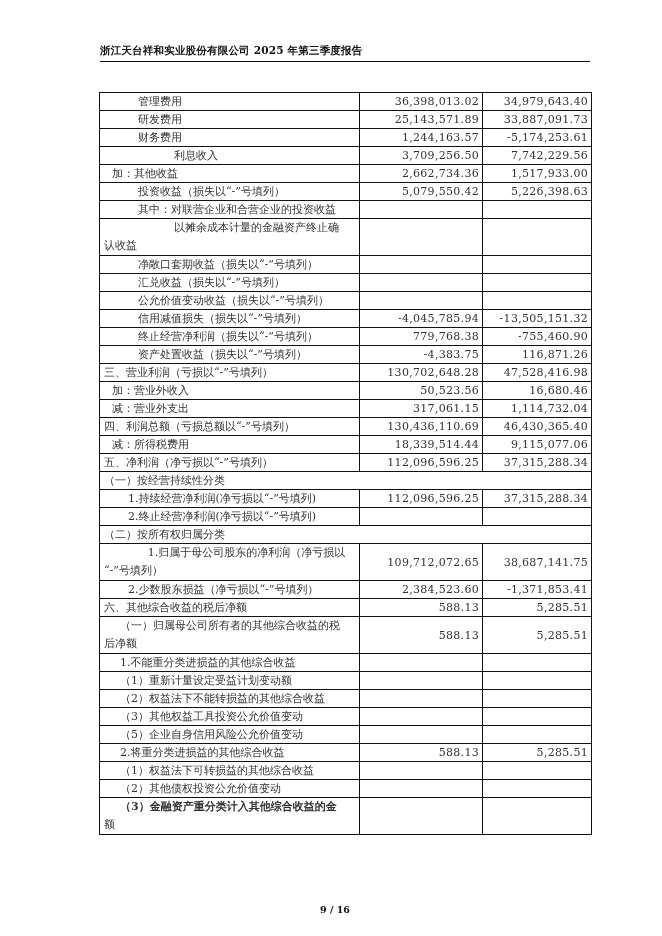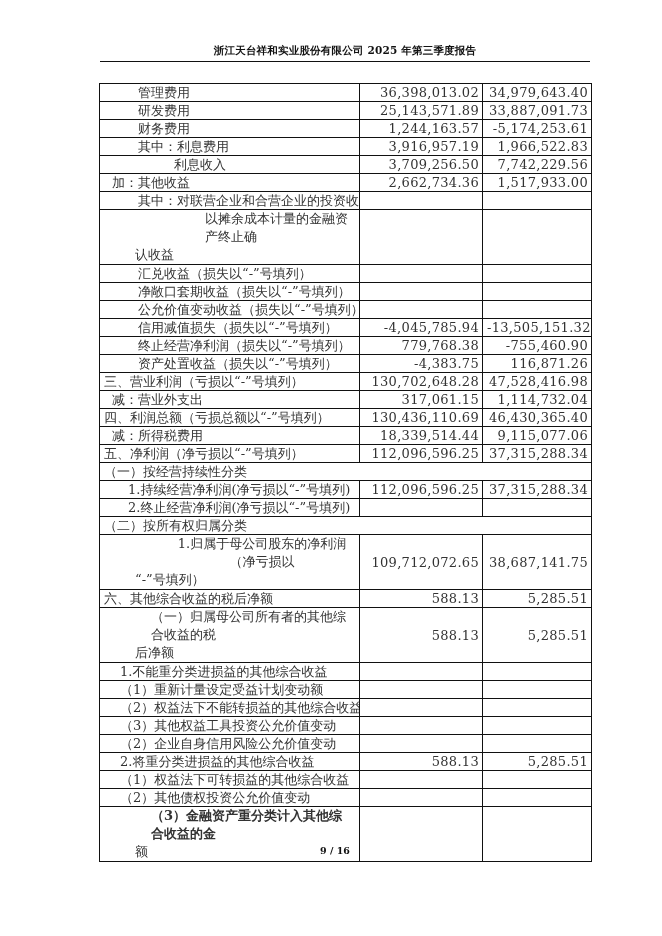--- a/index.html
+++ b/index.html
@@ -1,37 +1,37 @@
 <!DOCTYPE html>
 <html><head>
 <meta charset="utf-8">
 <style>
   html, body { margin: 0; padding: 0; background: #ffffff; }
   body { width: 662px; height: 936px; position: relative; overflow: hidden;
          font-family: "DejaVu Serif", "Liberation Serif", serif; color: #222; }
-  .page-header { position: absolute; left: 100px; top: 44px; width: 490px; text-align: center;
+  .page-header { position: absolute; left: 100px; top: 44px; width: 490px; text-align: left;
                  font-size: 10.5px; font-weight: bold; color: #111; letter-spacing: 0.2px; }
   .header-rule { position: absolute; left: 100px; top: 61px; width: 490px; height: 0;
                  border-top: 1px solid #111; }
-  table.fin { position: absolute; left: 99px; top: 83px; width: 492px; border-collapse: collapse;
-              table-layout: fixed; font-size: 13px; }
+  table.fin { position: absolute; left: 99px; top: 92px; width: 492px; border-collapse: collapse;
+              table-layout: fixed; font-size: 11px; }
   table.fin td { border: 1px solid #111; padding: 0 4px; height: 17px; line-height: 17px;
                  vertical-align: middle; white-space: nowrap; overflow: hidden; color: #333; }
   table.fin td.label { text-align: left; }
   table.fin td.num { text-align: right; padding-right: 3px; letter-spacing: 0.3px; }
   table.fin tr.tall td { height: 35px; }
   table.fin tr.tall td.label { white-space: normal; line-height: 18px; }
   .i0 { padding-left: 4px !important; }
   .i1 { padding-left: 12px !important; }
   .i2 { padding-left: 38px !important; }
   .i3 { padding-left: 74px !important; }
   .i2b { padding-left: 28px !important; }
   .i1b { padding-left: 20px !important; }
-  .wrap-first { display: block; margin-left: 31px; }
-  .footer { position: absolute; left: 280px; top: 845px; width: 110px; text-align: center;
+  .wrap-first { display: block; }
+  .footer { position: absolute; left: 280px; top: 904px; width: 110px; text-align: center;
             font-size: 9.5px; font-weight: bold; color: #111; }
 </style>
 </head>
 <body>
 
 <div class="page-header">浙江天台祥和实业股份有限公司 2025 年第三季度报告</div>
 <div class="header-rule"></div>
 
 <table class="fin">
   <colgroup>
@@ -49,54 +49,54 @@
         <td class="label i2">研发费用</td>
         <td class="num">25,143,571.89</td>
         <td class="num">33,887,091.73</td>
       </tr>
       <tr>
         <td class="label i2">财务费用</td>
         <td class="num">1,244,163.57</td>
         <td class="num">-5,174,253.61</td>
       </tr>
       <tr>
-        <td class="label i2">其中：利息费用</td>
-        <td class="num">3,916,957.19</td>
-        <td class="num">1,966,522.83</td>
-      </tr>
-      <tr>
         <td class="label i3">利息收入</td>
         <td class="num">3,709,256.50</td>
         <td class="num">7,742,229.56</td>
       </tr>
       <tr>
         <td class="label i1">加：其他收益</td>
         <td class="num">2,662,734.36</td>
         <td class="num">1,517,933.00</td>
       </tr>
       <tr>
+        <td class="label i2">投资收益（损失以“-”号填列）</td>
+        <td class="num">5,079,550.42</td>
+        <td class="num">5,226,398.63</td>
+      </tr>
+      <tr>
         <td class="label i2">其中：对联营企业和合营企业的投资收益</td>
         <td class="num"></td>
         <td class="num"></td>
       </tr>
       <tr class="tall">
         <td class="label">
           <span class="wrap-first" style="padding-left: 70px;">以摊余成本计量的金融资产终止确</span>
           <span class="wrap-first">认收益</span>
         </td>
         <td class="num"></td>
         <td class="num"></td>
       </tr>
       <tr>
+        <td class="label i2">净敞口套期收益（损失以“-”号填列）</td>
+        <td class="num"></td>
+        <td class="num"></td>
+      </tr>
+      <tr>
         <td class="label i2">汇兑收益（损失以“-”号填列）</td>
-        <td class="num"></td>
-        <td class="num"></td>
-      </tr>
-      <tr>
-        <td class="label i2">净敞口套期收益（损失以“-”号填列）</td>
         <td class="num"></td>
         <td class="num"></td>
       </tr>
       <tr>
         <td class="label i2">公允价值变动收益（损失以“-”号填列）</td>
         <td class="num"></td>
         <td class="num"></td>
       </tr>
       <tr>
         <td class="label i2">信用减值损失（损失以“-”号填列）</td>
@@ -112,20 +112,25 @@
         <td class="label i2">资产处置收益（损失以“-”号填列）</td>
         <td class="num">-4,383.75</td>
         <td class="num">116,871.26</td>
       </tr>
       <tr>
         <td class="label i0">三、营业利润（亏损以“-”号填列）</td>
         <td class="num">130,702,648.28</td>
         <td class="num">47,528,416.98</td>
       </tr>
       <tr>
+        <td class="label i1">加：营业外收入</td>
+        <td class="num">50,523.56</td>
+        <td class="num">16,680.46</td>
+      </tr>
+      <tr>
         <td class="label i1">减：营业外支出</td>
         <td class="num">317,061.15</td>
         <td class="num">1,114,732.04</td>
       </tr>
       <tr>
         <td class="label i0">四、利润总额（亏损总额以“-”号填列）</td>
         <td class="num">130,436,110.69</td>
         <td class="num">46,430,365.40</td>
       </tr>
       <tr>
@@ -156,20 +161,25 @@
       </tr>
       <tr class="tall">
         <td class="label">
           <span class="wrap-first" style="padding-left: 34px; text-align: center;">1.归属于母公司股东的净利润（净亏损以</span>
           <span class="wrap-first">“-”号填列）</span>
         </td>
         <td class="num">109,712,072.65</td>
         <td class="num">38,687,141.75</td>
       </tr>
       <tr>
+        <td class="label i2b">2.少数股东损益（净亏损以“-”号填列）</td>
+        <td class="num">2,384,523.60</td>
+        <td class="num">-1,371,853.41</td>
+      </tr>
+      <tr>
         <td class="label i0">六、其他综合收益的税后净额</td>
         <td class="num">588.13</td>
         <td class="num">5,285.51</td>
       </tr>
       <tr class="tall">
         <td class="label">
           <span class="wrap-first" style="padding-left: 16px;">（一）归属母公司所有者的其他综合收益的税</span>
           <span class="wrap-first">后净额</span>
         </td>
         <td class="num">588.13</td>
@@ -189,21 +199,21 @@
         <td class="label i1b">（2）权益法下不能转损益的其他综合收益</td>
         <td class="num"></td>
         <td class="num"></td>
       </tr>
       <tr>
         <td class="label i1b">（3）其他权益工具投资公允价值变动</td>
         <td class="num"></td>
         <td class="num"></td>
       </tr>
       <tr>
-        <td class="label i1b">（2）企业自身信用风险公允价值变动</td>
+        <td class="label i1b">（5）企业自身信用风险公允价值变动</td>
         <td class="num"></td>
         <td class="num"></td>
       </tr>
       <tr>
         <td class="label i1b">2.将重分类进损益的其他综合收益</td>
         <td class="num">588.13</td>
         <td class="num">5,285.51</td>
       </tr>
       <tr>
         <td class="label i1b">（1）权益法下可转损益的其他综合收益</td>

